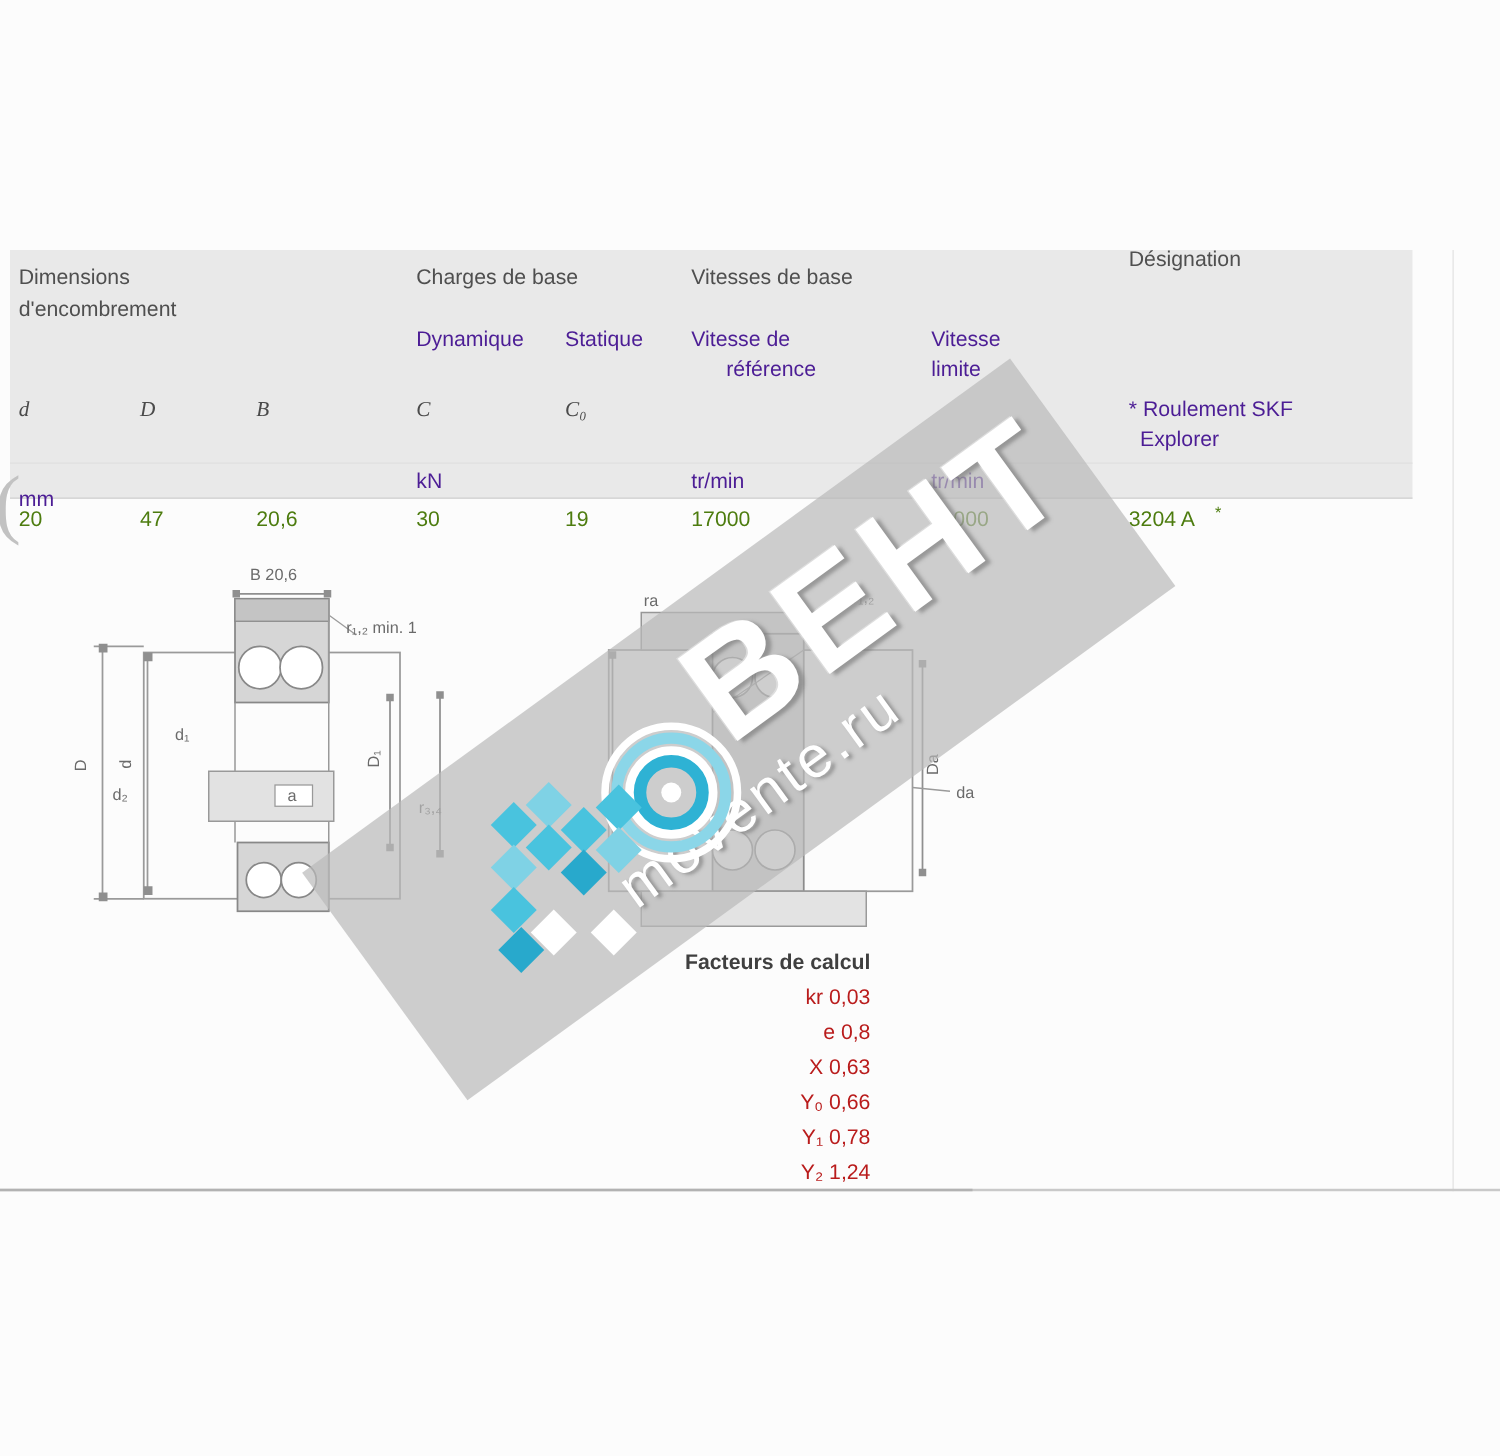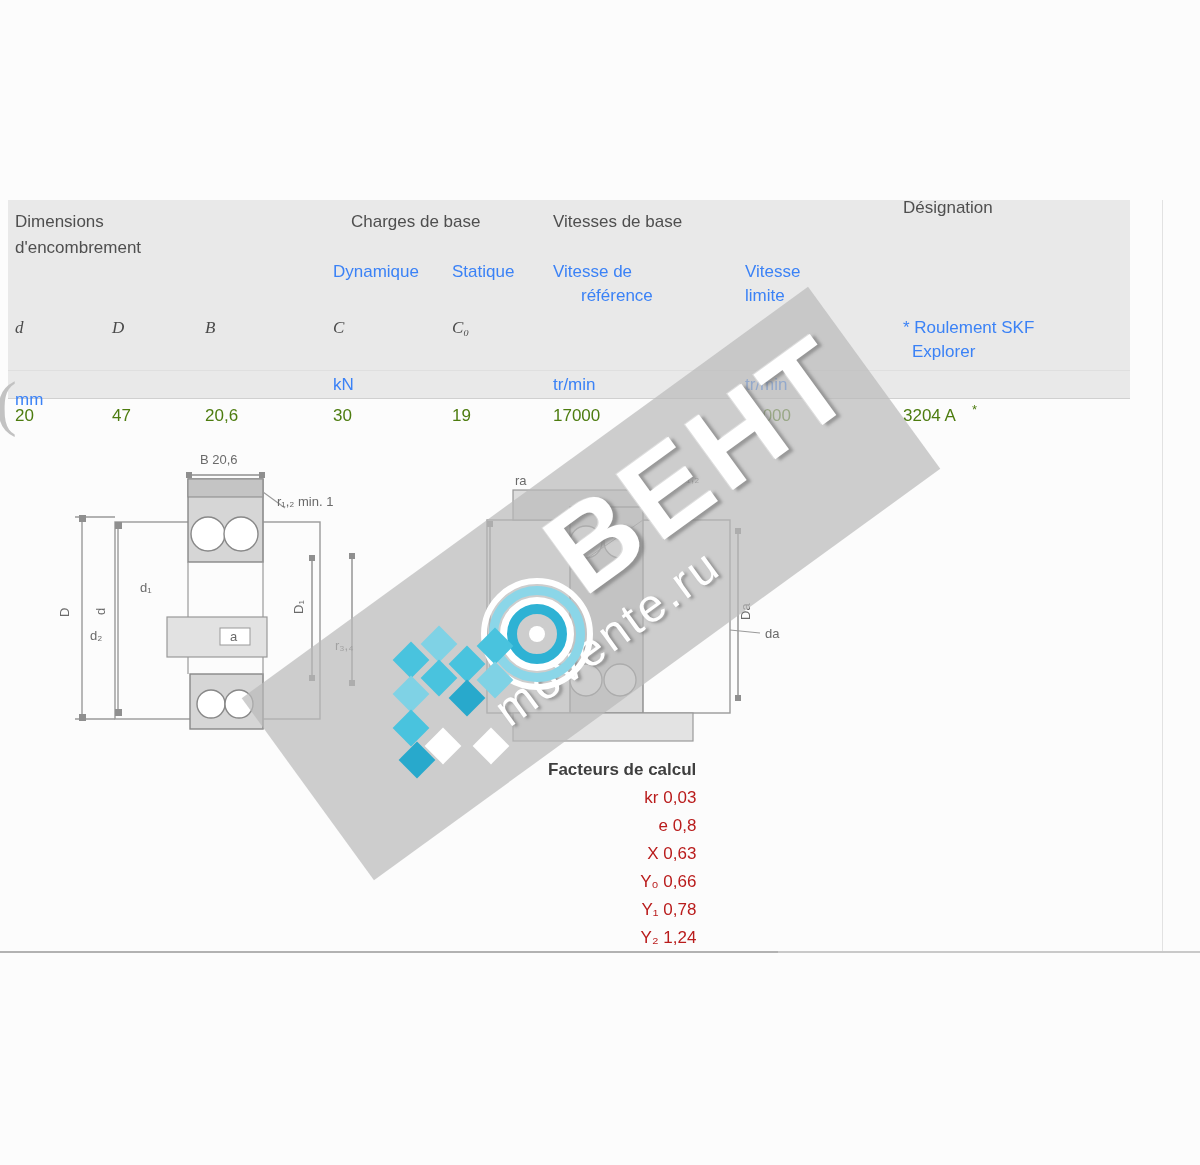--- a/index.html
+++ b/index.html
@@ -1,18 +1,18 @@
 <!DOCTYPE html>
 <html><head>
 <meta charset="utf-8">
 <style>
   html,body{margin:0;padding:0;}
   body{width:1200px;height:1165px;position:relative;background:#fcfcfc;
        font-family:"Liberation Sans", sans-serif;color:#4e4e4e;overflow:hidden;}
-  .t{position:absolute;white-space:nowrap;font-size:17px;line-height:20px;color:#3b82f6;}
+  .t{position:absolute;white-space:nowrap;font-size:17px;line-height:20px;color:#4c1d95;}
   .hdr{color:#4f4f4f;}
   .sym{font-style:italic;font-family:"Liberation Serif", serif;font-size:17px;color:#4a4a4a;}
   .val{color:#4d7c0f;}
   .panel{position:absolute;left:8px;top:200px;width:1122px;height:198px;background:#e9e9e9;
          border-bottom:1px solid #d0d0d0;}
   .panel-line{position:absolute;left:8px;top:370px;width:1122px;height:1px;background:#dfdfdf;}
   .vline-right{position:absolute;left:1162px;top:200px;width:1px;height:753px;background:#e2e2e2;}
   .divider{position:absolute;left:0;top:951px;width:1200px;height:2px;background:#c9c9c9;}
   .divider-dark{position:absolute;left:0;top:951px;width:778px;height:2px;background:#b2b2b2;}
   .artifact{position:absolute;left:-4px;top:368px;font-size:62px;color:#c2c2c2;
@@ -45,21 +45,21 @@
 </style>
 </head>
 <body>
 
 <div class="panel"></div>
 <div class="panel-line"></div>
 <div class="vline-right"></div>
 
 <span class="t hdr" style="left:15px;top:212px;">Dimensions</span>
 <span class="t hdr" style="left:15px;top:238px;">d'encombrement</span>
-<span class="t hdr" style="left:351px;top:212px;">Charges de base</span>
+<span class="t hdr" style="left:333px;top:212px;">Charges de base</span>
 <span class="t hdr" style="left:553px;top:212px;">Vitesses de base</span>
 <span class="t hdr" style="left:903px;top:198px;">Désignation</span>
 
 <span class="t" style="left:333px;top:262px;">Dynamique</span>
 <span class="t" style="left:452px;top:262px;text-align:right;">Statique</span>
 <span class="t" style="left:553px;top:262px;">Vitesse de</span>
 <span class="t" style="left:553px;top:286px;margin-left:28px;">référence</span>
 <span class="t" style="left:745px;top:262px;">Vitesse</span>
 <span class="t" style="left:745px;top:286px;">limite</span>
 

